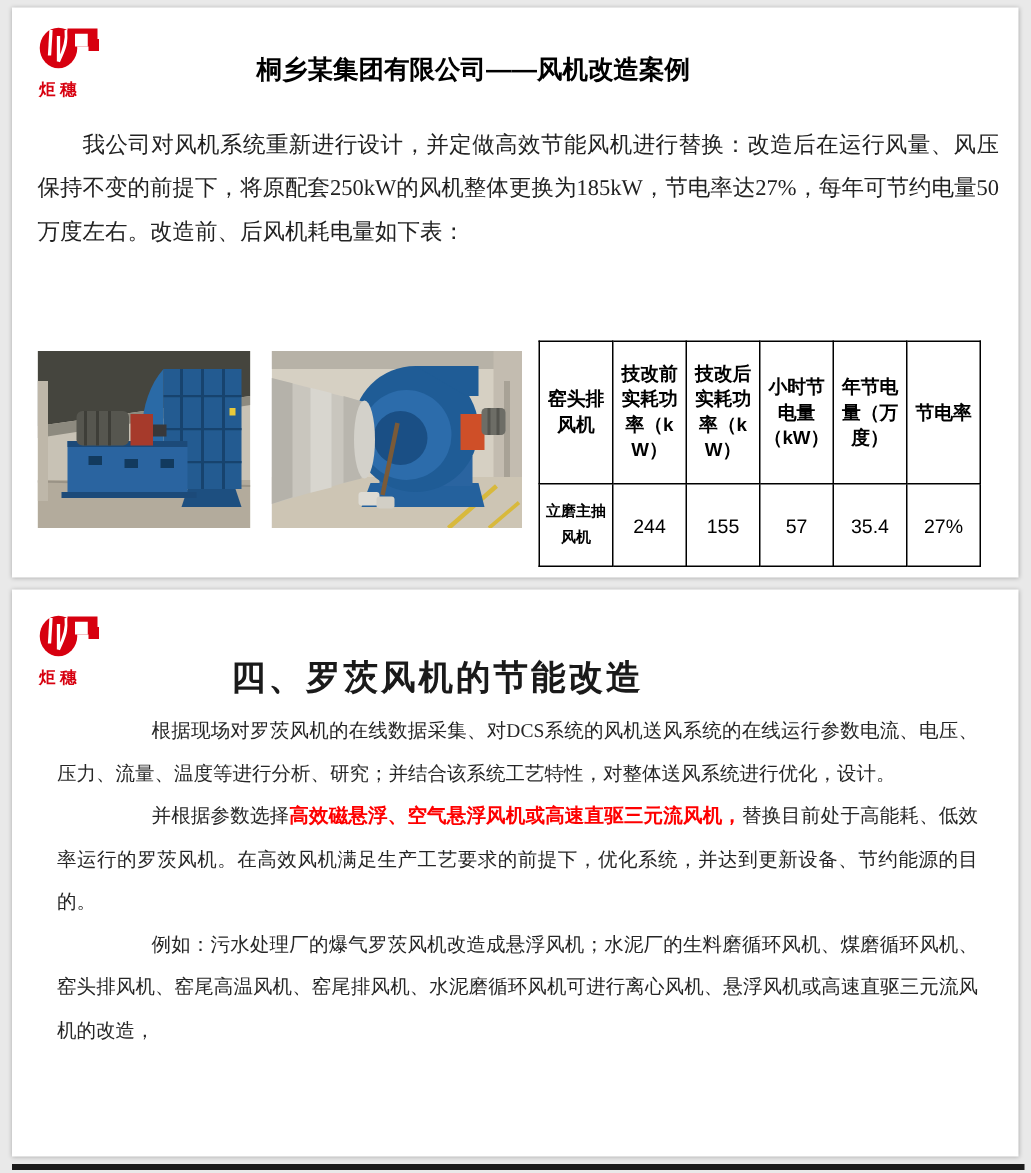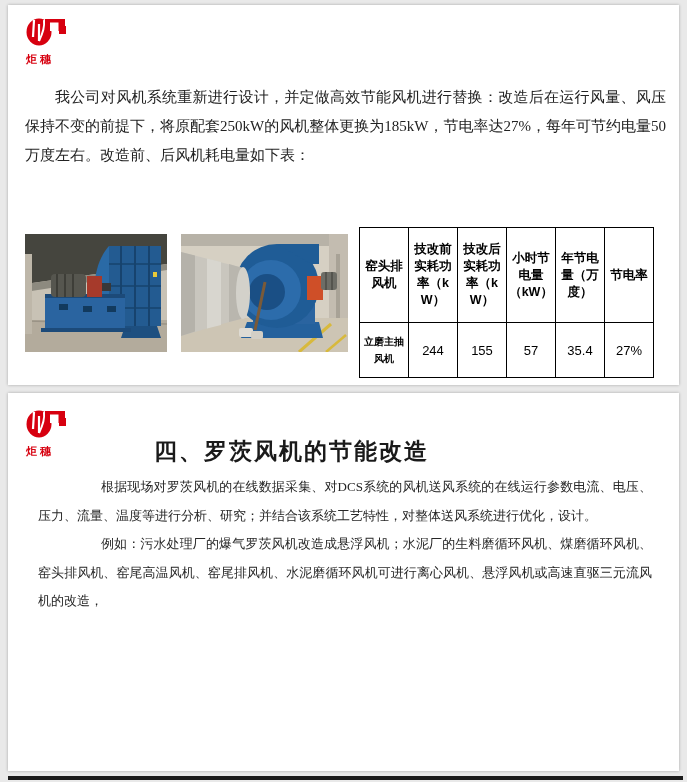--- a/index.html
+++ b/index.html
@@ -81,20 +81,21 @@
       <path d="M8 9 L7 26" stroke="#fff" stroke-width="2.2" fill="none"></path>
       <path d="M13 13 L13 30" stroke="#fff" stroke-width="2.2" fill="none"></path>
       <path d="M18 9 C19 16 17 22 13 30" stroke="#fff" stroke-width="2" fill="none"></path>
       <rect x="19" y="8" width="20" height="12" fill="#d7000f"></rect>
       <rect x="24" y="11.5" width="8.5" height="8.5" fill="#ffffff"></rect>
       <rect x="33" y="15" width="7" height="8" fill="#d7000f"></rect>
     </svg>
     <div class="logo-text">炬穗</div>
   </div>
 
+  <div class="p1-title">桐乡某集团有限公司——风机改造案例</div>
 
   <div class="p1-body">
     <p>我公司对风机系统重新进行设计，并定做高效节能风机进行替换：改造后在运行风量、风压保持不变的前提下，将原配套250kW的风机整体更换为185kW，节电率达27%，每年可节约电量50万度左右。改造前、后风机耗电量如下表：</p>
   </div>
 
   <div class="photo" id="photo1">
     <svg width="142" height="118" viewBox="0 0 142 118">
       <rect width="142" height="118" fill="#c8c2b5"></rect>
       <polygon points="0,0 142,0 142,30 0,50" fill="#45453e"></polygon>
       <polygon points="0,50 142,30 142,36 0,58" fill="#8d8a7f"></polygon>
@@ -198,17 +199,18 @@
       <rect x="24" y="11.5" width="8.5" height="8.5" fill="#ffffff"></rect>
       <rect x="33" y="15" width="7" height="8" fill="#d7000f"></rect>
     </svg>
     <div class="logo-text">炬穗</div>
   </div>
 
   <div class="p2-heading">四、罗茨风机的节能改造</div>
 
   <div class="p2-body">
     <p>根据现场对罗茨风机的在线数据采集、对DCS系统的风机送风系统的在线运行参数电流、电压、压力、流量、温度等进行分析、研究；并结合该系统工艺特性，对整体送风系统进行优化，设计。</p>
+    <p><span>并根据参数选择</span><span class="hl-red">高效磁悬浮、空气悬浮风机或高速直驱三元流风机，</span><span>替换目前处于高能耗、低效率运行的罗茨风机。在高效风机满足生产工艺要求的前提下，优化系统，并达到更新设备、节约能源的目的。</span></p>
     <p>例如：污水处理厂的爆气罗茨风机改造成悬浮风机；水泥厂的生料磨循环风机、煤磨循环风机、窑头排风机、窑尾高温风机、窑尾排风机、水泥磨循环风机可进行离心风机、悬浮风机或高速直驱三元流风机的改造，</p>
   </div>
 </div>
 
 <div class="next-page-edge"></div>
 
 </body></html>

